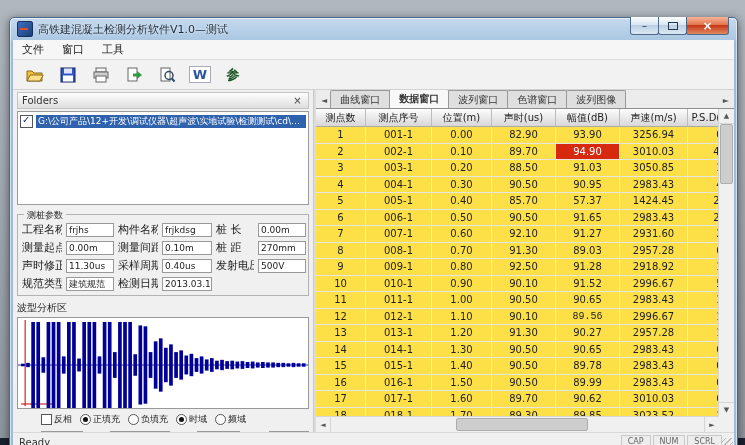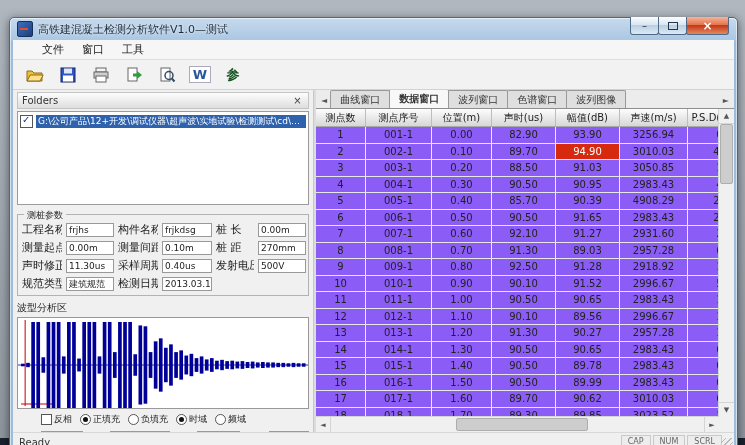--- a/index.html
+++ b/index.html
@@ -23,21 +23,21 @@
     border-radius:0 0 3px 3px;display:flex;align-items:center;justify-content:center;
     font-size:10px;color:#203950;line-height:1;}
   .win-btn.close{width:41px;background:linear-gradient(#f6b39a,#e2764f 45%,#c6391a 50%,#e08a5e);
     color:#fff;font-size:12px;font-weight:bold;}
   .max-glyph{width:8px;height:6px;border:1px solid #203950;display:inline-block;}
 
   .frame-body{position:absolute;left:3px;right:3px;top:22px;bottom:3px;background:#f0f0f0;
     display:flex;flex-direction:column;overflow:hidden;}
 
   
-  .menubar{height:19px;background:#f6f6f6;border-bottom:1px solid #ddd;display:flex;align-items:flex-end;padding:0 20px;flex:none;}
+  .menubar{height:19px;background:#f6f6f6;border-bottom:1px solid #ddd;display:flex;align-items:flex-end;padding:0 0;flex:none;}
   .menu-item{padding:2px 9px;font-size:11px;}
   .toolbar{height:29px;background:#f2f2f2;border-bottom:1px solid #d2d2d2;display:flex;align-items:center;gap:7px;padding:0 9px;flex:none;}
   .tool-btn{width:24px;height:24px;display:flex;align-items:center;justify-content:center;border:1px solid transparent;border-radius:2px;}
   .word-glyph{font-size:13px;font-weight:bold;color:#2b579a;border:1px solid #aab;background:#fff;padding:0 3px;line-height:15px;}
   .ref-glyph{font-size:13px;font-weight:bold;color:#14501e;line-height:1;}
 
   
   .workspace{flex:1;display:flex;overflow:hidden;}
   .left-panel{width:292px;flex:none;padding:2px 4px;display:flex;flex-direction:column;overflow:hidden;background:#f0f0f0;}
   .splitter{width:2px;flex:none;background:#dcdcdc;border-left:1px solid #c8c8c8;}
@@ -74,21 +74,21 @@
   
   .right-panel{flex:1;display:flex;flex-direction:column;overflow:hidden;background:#ececec;}
   .tab-strip{height:18px;flex:none;display:flex;align-items:flex-end;border-bottom:1px solid #8e8e8e;padding:0 2px;background:#ececec;}
   .tab-nav{font-size:8px;color:#555;padding:0 3px 3px;}
   .tab-nav.right{margin-left:auto;}
   .tabs{display:flex;align-items:flex-end;height:100%;}
   .tab{padding:2px 9px 1px;font-size:10px;border:1px solid #999;border-bottom:none;background:#dfdfdf;
     margin-right:-1px;border-radius:2px 2px 0 0;color:#333;}
   .tab.active{background:#f8f8f8;font-weight:bold;padding-bottom:2px;}
 
-  .table-wrap{flex:1;position:relative;overflow:hidden;background:#8b5cf6;}
+  .table-wrap{flex:1;position:relative;overflow:hidden;background:#fde047;}
   .table{position:absolute;left:0;top:0;right:15px;bottom:15px;overflow:hidden;}
   .thead{display:flex;height:17px;background:linear-gradient(#fdfdfd,#d7d7d7);border-bottom:1px solid #aaa;}
   .th{box-sizing:border-box;border-right:1px solid #bdbdbd;font-size:10px;display:flex;align-items:center;justify-content:center;flex:none;white-space:nowrap;overflow:hidden;}
   .trow{display:flex;height:15.5px;border-bottom:1px solid #e6e6e6;}
   .td{box-sizing:border-box;border-right:1px solid #ececec;font-size:10px;display:flex;align-items:center;justify-content:center;flex:none;white-space:nowrap;overflow:hidden;}
   .td.red-cell{background:#d6290e;color:#fff;}
 
   .vscroll{position:absolute;top:0;right:0;bottom:15px;width:15px;background:#f0f0f0;border-left:1px solid #d5d5d5;}
   .vscroll .arrow{height:14px;display:flex;align-items:center;justify-content:center;font-size:7px;color:#555;border-bottom:1px solid #d5d5d5;}
   .vscroll .arrow.down{position:absolute;bottom:0;left:0;right:0;border-top:1px solid #d5d5d5;border-bottom:none;}
@@ -380,22 +380,22 @@
                   <div class="td" style="width: 64px;">90.50</div>
                   <div class="td" style="width: 64px;">90.95</div>
                   <div class="td" style="width: 68px;">2983.43</div>
                   <div class="td" style="width: 80px;">40.0</div>
                 </div>
                 <div class="trow">
                   <div class="td" style="width: 50px;">5</div>
                   <div class="td" style="width: 66px;">005-1</div>
                   <div class="td" style="width: 60px;">0.40</div>
                   <div class="td" style="width: 64px;">85.70</div>
-                  <div class="td" style="width: 64px;">90.39</div>
-                  <div class="td" style="width: 68px;">4908.29</div>
+                  <div class="td" style="width: 64px;">57.37</div>
+                  <div class="td" style="width: 68px;">1424.45</div>
                   <div class="td" style="width: 80px;">230.4</div>
                 </div>
                 <div class="trow">
                   <div class="td" style="width: 50px;">6</div>
                   <div class="td" style="width: 66px;">006-1</div>
                   <div class="td" style="width: 60px;">0.50</div>
                   <div class="td" style="width: 64px;">90.50</div>
                   <div class="td" style="width: 64px; text-align: right;">91.65</div>
                   <div class="td" style="width: 68px;">2983.43</div>
                   <div class="td" style="width: 80px;">230.4</div>
@@ -443,21 +443,21 @@
                   <div class="td" style="width: 64px;">90.50</div>
                   <div class="td" style="width: 64px;">90.65</div>
                   <div class="td" style="width: 68px;">2983.43</div>
                   <div class="td" style="width: 80px;">1.60</div>
                 </div>
                 <div class="trow">
                   <div class="td" style="width: 50px;">12</div>
                   <div class="td" style="width: 66px;">012-1</div>
                   <div class="td" style="width: 60px;">1.10</div>
                   <div class="td" style="width: 64px;">90.10</div>
-                  <div class="td" style="width: 64px;">89.56</div>
+                  <div class="td" style="width: 64px; font-family: Liberation Mono, monospace;">89.56</div>
                   <div class="td" style="width: 68px;">2996.67</div>
                   <div class="td" style="width: 80px;">1.60</div>
                 </div>
                 <div class="trow">
                   <div class="td" style="width: 50px;">13</div>
                   <div class="td" style="width: 66px;">013-1</div>
                   <div class="td" style="width: 60px;">1.20</div>
                   <div class="td" style="width: 64px;">91.30</div>
                   <div class="td" style="width: 64px;">90.27</div>
                   <div class="td" style="width: 68px;">2957.28</div>

